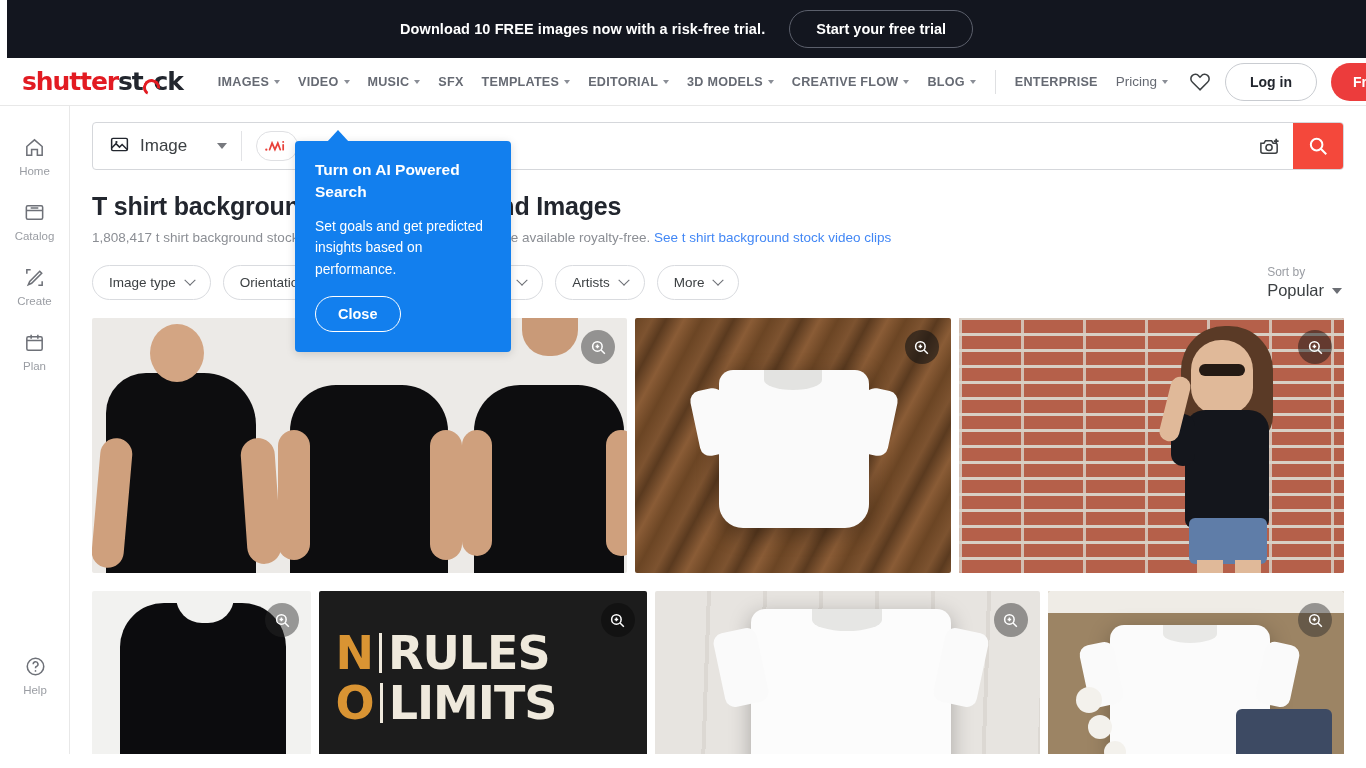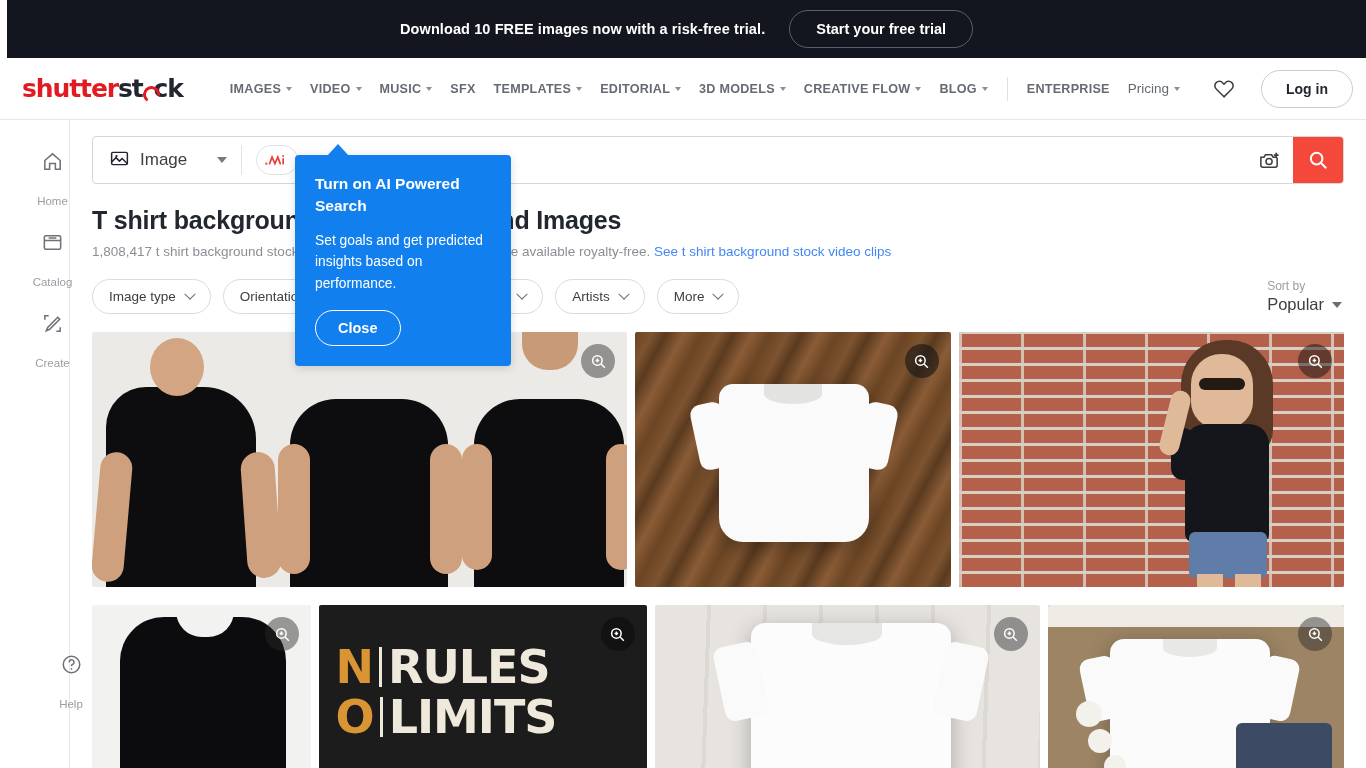--- a/index.html
+++ b/index.html
@@ -24,25 +24,25 @@
   .promo-text { color: #fff; font-size: 14.5px; font-weight: 700; letter-spacing: .1px; }
   .promo-btn {
     color: #fff; font-size: 14.5px; font-weight: 700;
     border: 1px solid #5b5f6b; border-radius: 22px;
     padding: 10px 26px; background: transparent; cursor: pointer;
     font-family: inherit;
   }
 
   
   .header {
-    height: 62px;
+    height: 48px;
     border-bottom: 1px solid #e8e8e8;
     display: flex; align-items: center;
     padding: 0 14px 0 22px;
-    gap: 16px;
+    gap: 4px;
     position: relative;
     background: #fff;
   }
   .logo {
     font-size: 25px; font-weight: 700; letter-spacing: -1.1px;
     white-space: nowrap; margin-right: 22px; cursor: pointer;
     font-family: "DejaVu Sans", sans-serif;
   }
   .logo .r { color: #e21b22; }
   .logo .d { color: #22262e; }
@@ -89,21 +89,21 @@
 
   
   .rail {
     width: 70px; flex: 0 0 70px;
     border-right: 1px solid #e8e8e8;
     display: flex; flex-direction: column; align-items: center;
     padding-top: 18px; background: #fff; position: relative;
   }
   .rail-item {
     width: 70px; display: flex; flex-direction: column;
-    align-items: center; gap: 18px; padding: 12px 0; cursor: pointer; margin-left: 36px;
+    align-items: center; gap: 2px; padding: 12px 0; cursor: pointer;
   }
   .rail-label { font-size: 11.5px; color: #9a9da3; }
   .rail-help { position: absolute; bottom: 46px; left: 0; }
 
   
   .main { flex: 1; overflow: hidden; position: relative; }
 
   
   .searchbar-wrap { padding: 16px 22px 0 22px; }
   .searchbar {
@@ -347,20 +347,29 @@
       <span class="rail-label">Catalog</span>
     </div>
     <div class="rail-item">
       <span>
         <svg viewBox="0 0 24 24" width="23" height="23" fill="none" stroke="#6e7178" stroke-width="1.6">
           <path d="M4 8V4h4M20 16v4h-4"></path>
             <path d="M17.5 5.5 7 16l-1.5 3.5L9 18 19.5 7.5z"></path>
         </svg>
       </span>
       <span class="rail-label">Create</span>
+    </div>
+    <div class="rail-item">
+      <span>
+        <svg viewBox="0 0 24 24" width="23" height="23" fill="none" stroke="#6e7178" stroke-width="1.6">
+          <rect x="4" y="6" width="16" height="14" rx="1.5"></rect>
+            <path d="M4 10h16M8.5 4v4M15.5 4v4"></path>
+        </svg>
+      </span>
+      <span class="rail-label">Plan</span>
     </div>
 
     <div class="rail-item rail-help">
       <span>
         <svg viewBox="0 0 24 24" width="23" height="23" fill="none" stroke="#6e7178" stroke-width="1.6">
           <circle cx="12" cy="12" r="8.6"></circle>
           <path d="M9.6 9.6a2.5 2.5 0 1 1 3.3 2.4c-.6.3-.9.8-.9 1.5v.4"></path>
           <circle cx="12" cy="16.6" r=".9" fill="#6e7178" stroke="none"></circle>
         </svg>
       </span>

